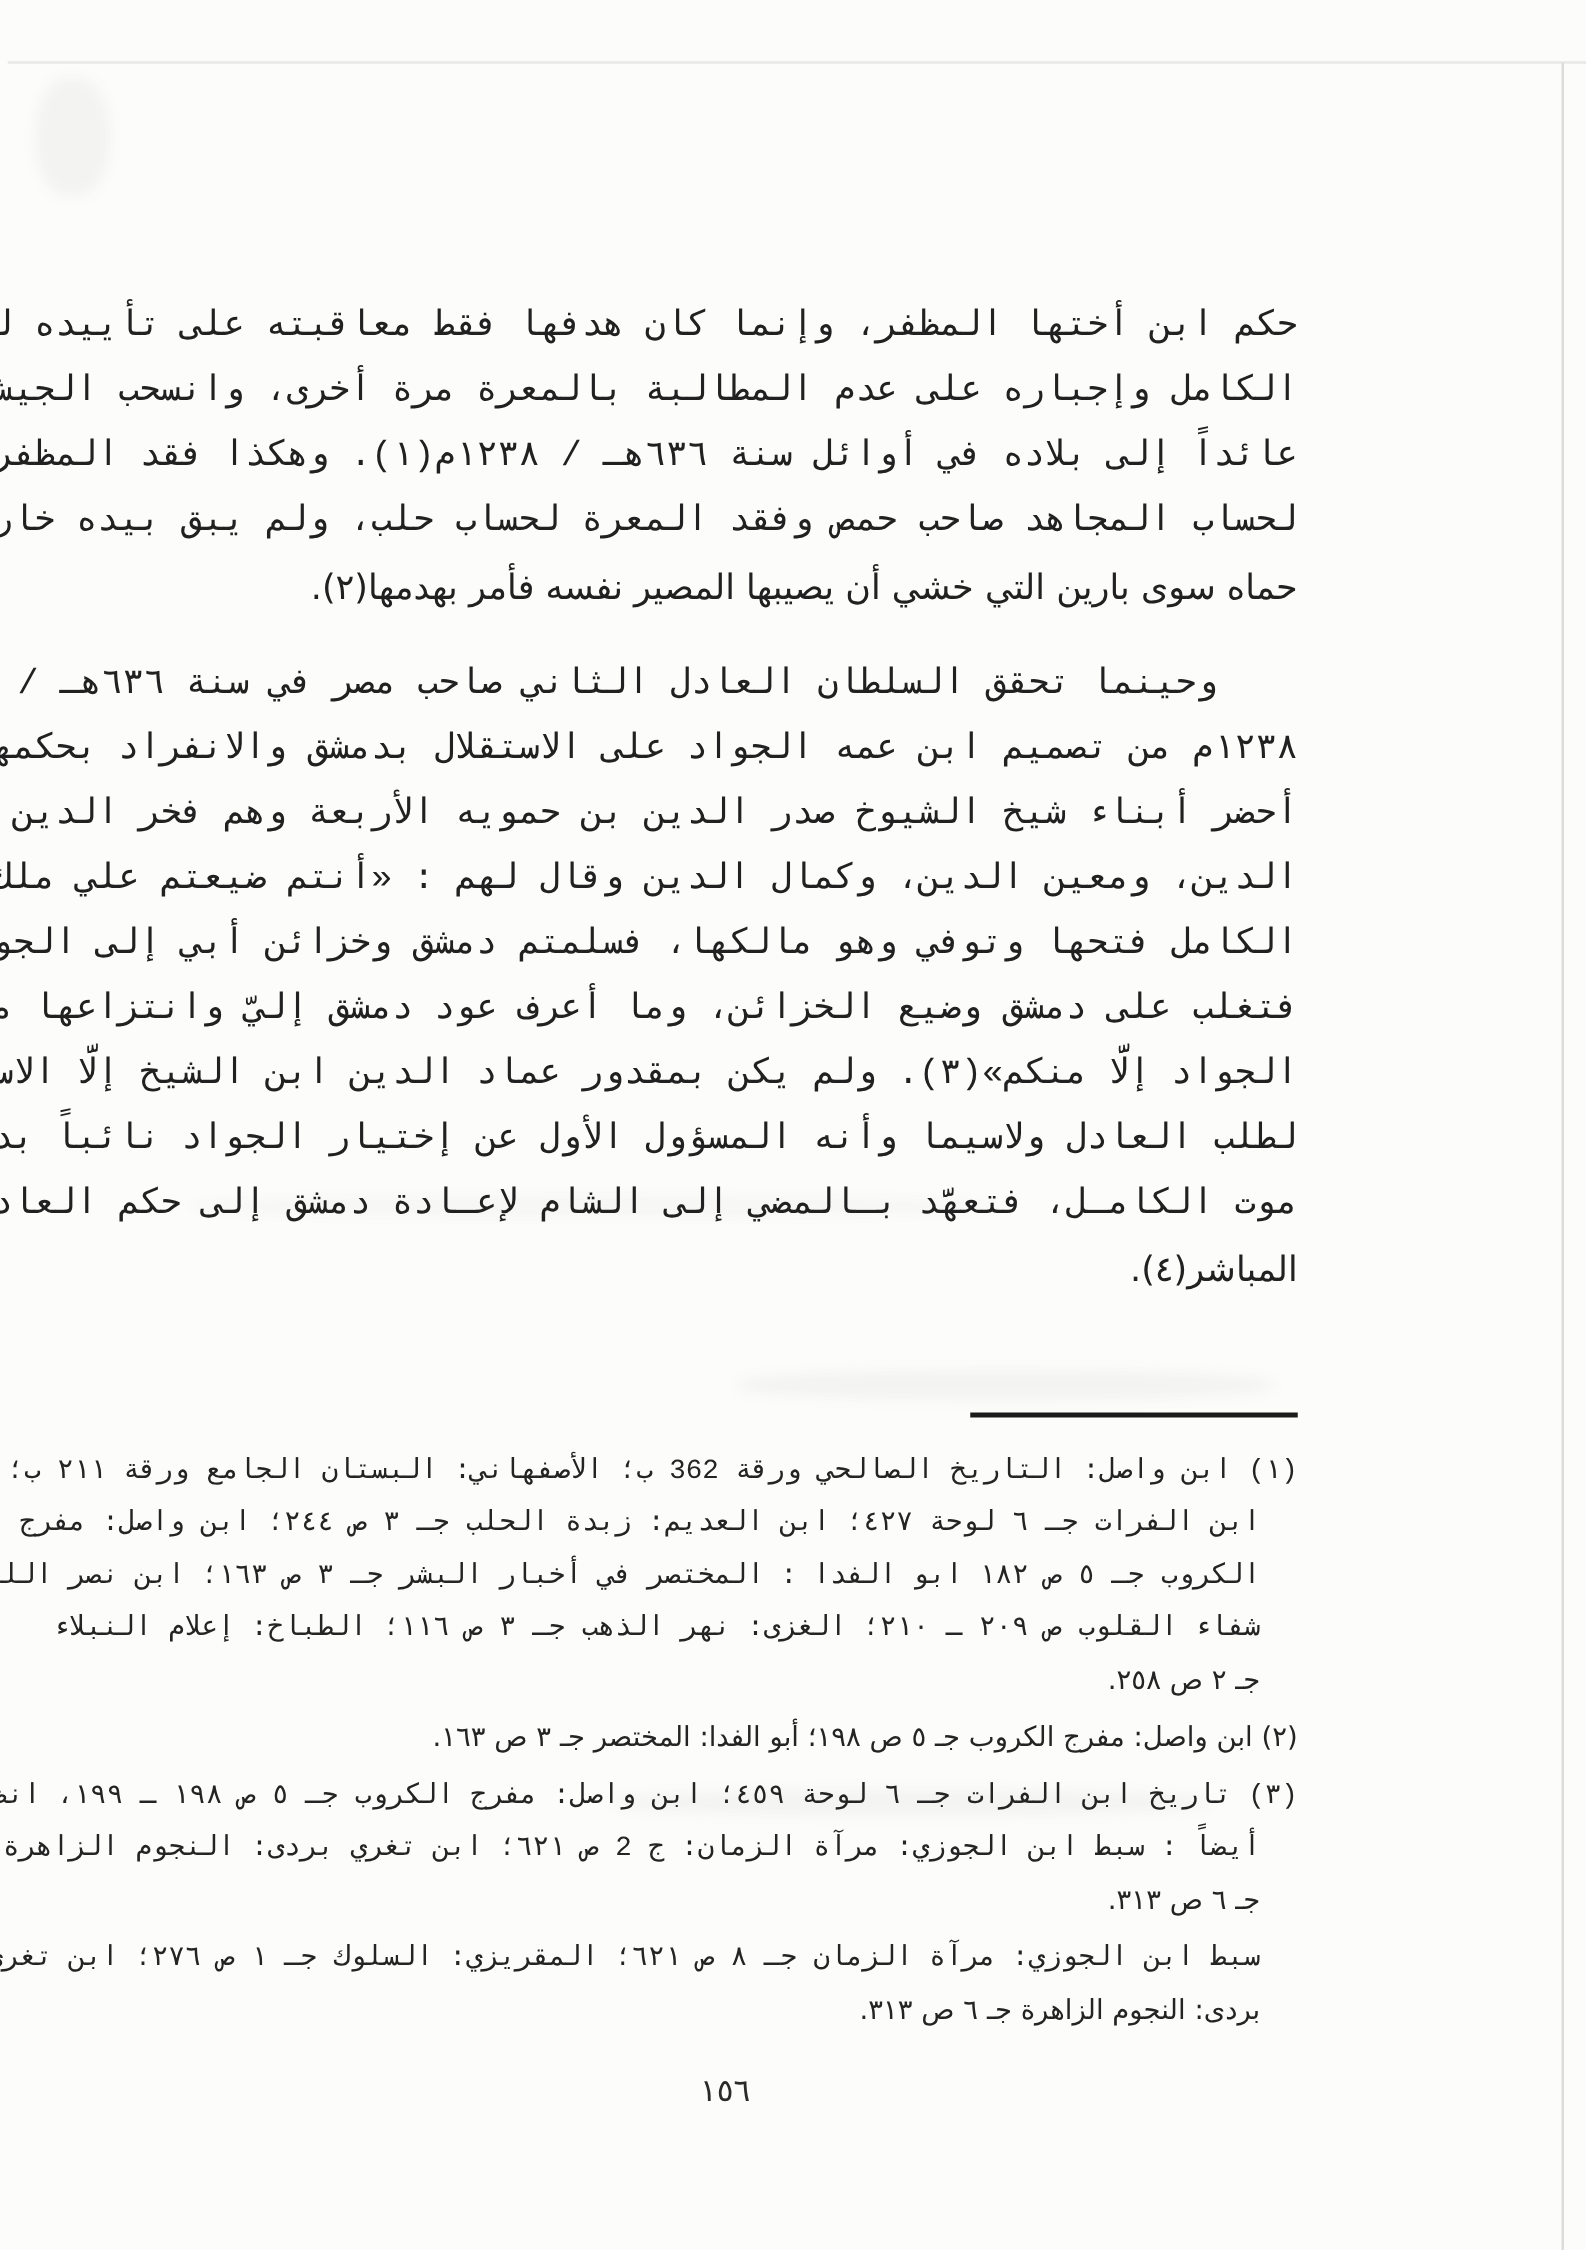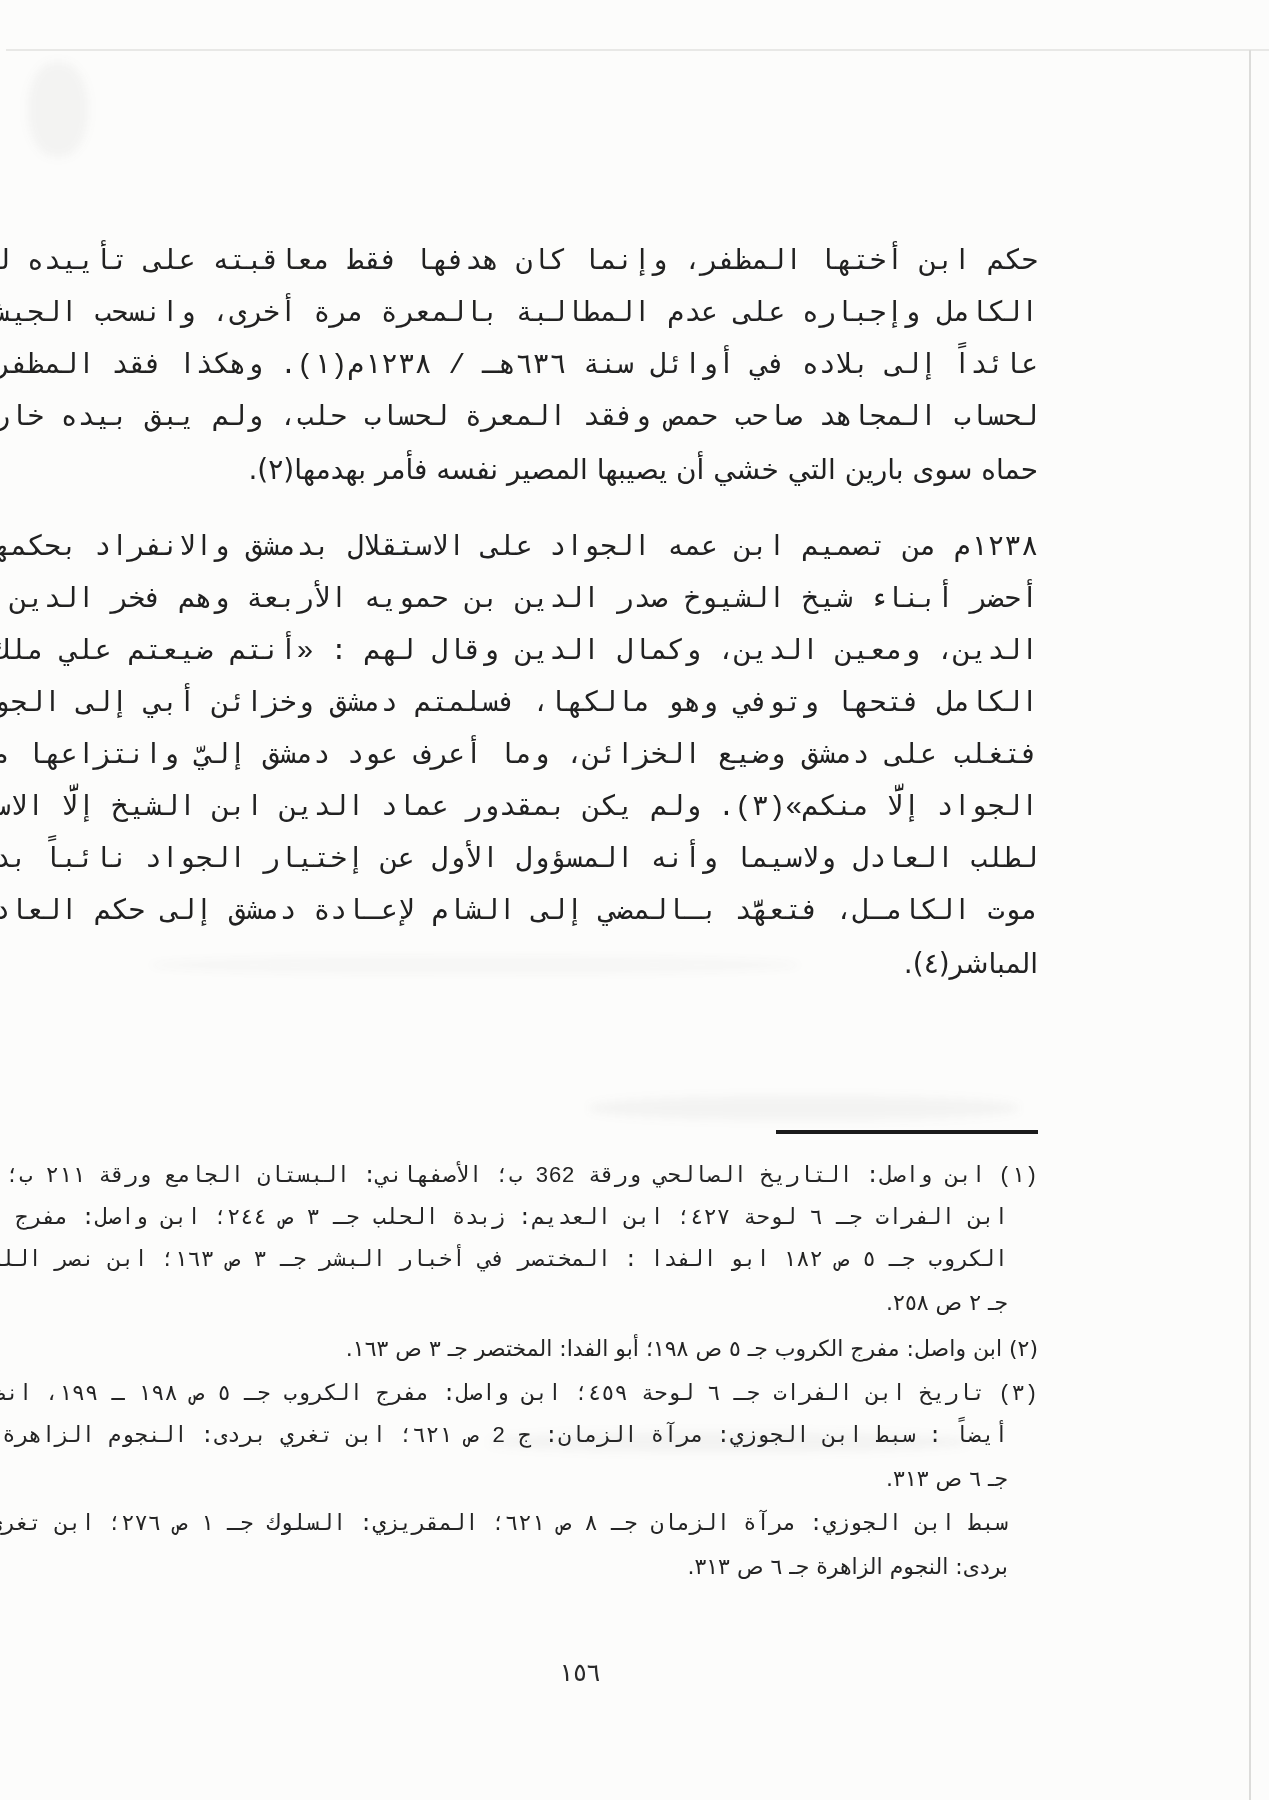--- a/index.html
+++ b/index.html
@@ -101,39 +101,41 @@
 
   <div class="main-text">
     <div>
       <div class="bline just">حكم ابن أختها المظفر، وإنما كان هدفها فقط معاقبته على تأييده للسلطان</div>
       <div class="bline just">الكامل وإجباره على عدم المطالبة بالمعرة مرة أخرى، وانسحب الجيش الحلبي</div>
       <div class="bline just">عائداً إلى بلاده في أوائل سنة ٦٣٦هـ / ١٢٣٨م(١). وهكذا فقد المظفر سلمية</div>
       <div class="bline just">لحساب المجاهد صاحب حمص وفقد المعرة لحساب حلب، ولم يبق بيده خارج</div>
       <div class="bline endline">حماه سوى بارين التي خشي أن يصيبها المصير نفسه فأمر بهدمها(٢).</div>
     </div>
     <div class="para2">
+      <div class="bline just indent">وحينما تحقق السلطان العادل الثاني صاحب مصر في سنة ٦٣٦هـ /</div>
       <div class="bline just">١٢٣٨م من تصميم ابن عمه الجواد على الاستقلال بدمشق والانفراد بحكمها،</div>
       <div class="bline just">أحضر أبناء شيخ الشيوخ صدر الدين بن حمويه الأربعة وهم فخر الدين وعماد</div>
       <div class="bline just">الدين، ومعين الدين، وكمال الدين وقال لهم : «أنتم ضيعتم علي ملك دمشق فإن أبي</div>
       <div class="bline just">الكامل فتحها وتوفي وهو مالكها، فسلمتم دمشق وخزائن أبي إلى الجواد،</div>
       <div class="bline just">فتغلب على دمشق وضيع الخزائن، وما أعرف عود دمشق إليّ وانتزاعها من يد</div>
       <div class="bline just">الجواد إلَّا منكم»(٣). ولم يكن بمقدور عماد الدين ابن الشيخ إلَّا الاستجابة</div>
       <div class="bline just">لطلب العادل ولاسيما وأنه المسؤول الأول عن إختيار الجواد نائباً بدمشق بعد</div>
       <div class="bline just">موت الكامـل، فتعهَّد بـالمضي إلى الشام لإعـادة دمشق إلى حكم العادل</div>
       <div class="bline endline">المباشر(٤).</div>
     </div>
   </div>
 
   <div class="fn-sep"></div>
 
   <div class="footnotes">
     <div class="fn">
       <div class="fline just">(١) ابن واصل: التاريخ الصالحي ورقة 362 ب؛ الأصفهاني: البستان الجامع ورقة ٢١١ ب؛ تاريخ</div>
       <div class="fline just fcont">ابن الفرات جـ ٦ لوحة ٤٢٧؛ ابن العديم: زبدة الحلب جـ ٣ ص ٢٤٤؛ ابن واصل: مفرج</div>
       <div class="fline just fcont">الكروب جـ ٥ ص ١٨٢ ابو الفدا : المختصر في أخبار البشر جـ ٣ ص ١٦٣؛ ابن نصر الله :</div>
+      <div class="fline just fcont">شفاء القلوب ص ٢٠٩ ـ ٢١٠؛ الغزى: نهر الذهب جـ ٣ ص ١١٦؛ الطباخ: إعلام النبلاء</div>
       <div class="fline endline fcont">جـ ٢ ص ٢٥٨.</div>
     </div>
     <div class="fn">
       <div class="fline endline">(٢) ابن واصل: مفرج الكروب جـ ٥ ص ١٩٨؛ أبو الفدا: المختصر جـ ٣ ص ١٦٣.</div>
     </div>
     <div class="fn">
       <div class="fline just">(٣) تاريخ ابن الفرات جـ ٦ لوحة ٤٥٩؛ ابن واصل: مفرج الكروب جـ ٥ ص ١٩٨ ـ ١٩٩، انظر</div>
       <div class="fline just fcont">أيضاً : سبط ابن الجوزي: مرآة الزمان: ج 2 ص ٦٢١؛ ابن تغري بردى: النجوم الزاهرة</div>
       <div class="fline endline fcont">جـ ٦ ص ٣١٣.</div>
     </div>

